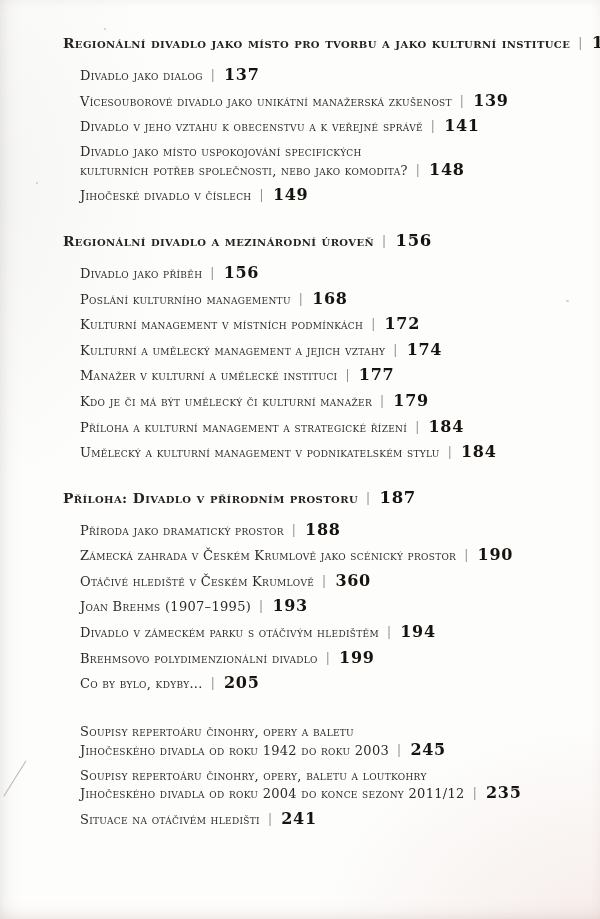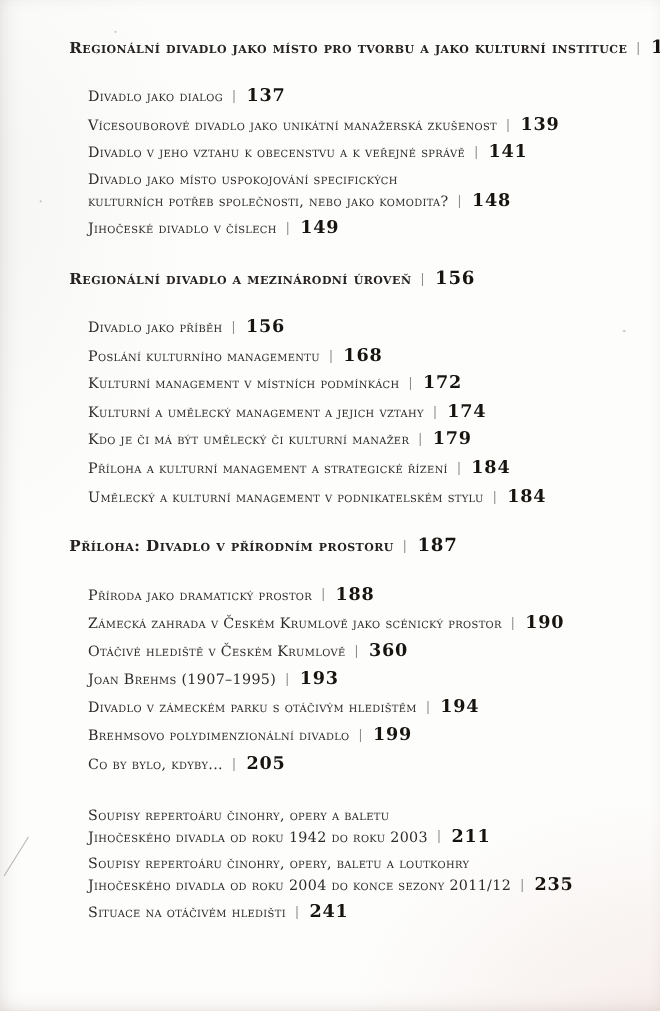--- a/index.html
+++ b/index.html
@@ -30,21 +30,21 @@
   .section{ margin-bottom:23px; }
   .section-title{
     font-variant:small-caps;
     font-weight:700;
     font-size:13.8px;
     line-height:18px;
     letter-spacing:0.4px;
     color:#262220;
     white-space:nowrap;
   }
-  .items{ margin-left:17px; margin-top:22px; }
+  .items{ margin-left:17px; margin-top:10px; }
   .items.no-header{ margin-top:0; }
   .item{
     font-variant:small-caps;
     font-size:13px;
     line-height:23.6px;
     letter-spacing:0.3px;
     white-space:nowrap;
   }
   .item.two{
     line-height:17.6px;
@@ -106,20 +106,21 @@
 
     <div class="section">
       <div class="section-title">
         <span class="t">Regionální divadlo a mezinárodní úroveň</span><span class="sep">|</span><span class="pg">156</span>
       </div>
       <div class="items">
         <div class="item"><span class="t">Divadlo jako příběh</span><span class="sep">|</span><span class="pg">156</span></div>
         <div class="item"><span class="t">Poslání kulturního managementu</span><span class="sep">|</span><span class="pg">168</span></div>
         <div class="item"><span class="t">Kulturní management v místních podmínkách</span><span class="sep">|</span><span class="pg">172</span></div>
         <div class="item"><span class="t">Kulturní a umělecký management a jejich vztahy</span><span class="sep">|</span><span class="pg">174</span></div>
+        <div class="item"><span class="t">Manažer v kulturní a umělecké instituci</span><span class="sep">|</span><span class="pg">177</span></div>
         <div class="item"><span class="t">Kdo je či má být umělecký či kulturní manažer</span><span class="sep">|</span><span class="pg">179</span></div>
         <div class="item"><span class="t">Příloha a kulturní management a strategické řízení</span><span class="sep">|</span><span class="pg">184</span></div>
         <div class="item"><span class="t">Umělecký a kulturní management v podnikatelském stylu</span><span class="sep">|</span><span class="pg">184</span></div>
       </div>
     </div>
 
     <div class="section">
       <div class="section-title">
         <span class="t">Příloha: Divadlo v přírodním prostoru</span><span class="sep">|</span><span class="pg">187</span>
       </div>
@@ -129,20 +130,20 @@
         <div class="item"><span class="t">Otáčivé hlediště v Českém Krumlově</span><span class="sep">|</span><span class="pg">360</span></div>
         <div class="item"><span class="t">Joan Brehms (1907–1995)</span><span class="sep">|</span><span class="pg">193</span></div>
         <div class="item"><span class="t">Divadlo v zámeckém parku s otáčivým hledištěm</span><span class="sep">|</span><span class="pg">194</span></div>
         <div class="item"><span class="t">Brehmsovo polydimenzionální divadlo</span><span class="sep">|</span><span class="pg">199</span></div>
         <div class="item"><span class="t">Co by bylo, kdyby...</span><span class="sep">|</span><span class="pg">205</span></div>
       </div>
     </div>
 
     <div class="section">
       <div class="items no-header">
-        <div class="item two"><span class="t">Soupisy repertoáru činohry, opery a baletu</span><br><span class="t">Jihočeského divadla od roku 1942 do roku 2003</span><span class="sep">|</span><span class="pg">211</span></div>
+        <div class="item two"><span class="t">Soupisy repertoáru činohry, opery a baletu</span><br><span class="t">Jihočeského divadla od roku 1942 do roku 2003</span><span class="sep">|</span><span class="pg">245</span></div>
         <div class="item two"><span class="t">Soupisy repertoáru činohry, opery, baletu a loutkohry</span><br><span class="t">Jihočeského divadla od roku 2004 do konce sezony 2011/12</span><span class="sep">|</span><span class="pg">235</span></div>
         <div class="item"><span class="t">Situace na otáčivém hledišti</span><span class="sep">|</span><span class="pg">241</span></div>
       </div>
     </div>
 
   </div>
 </div>
 
 </body></html>

